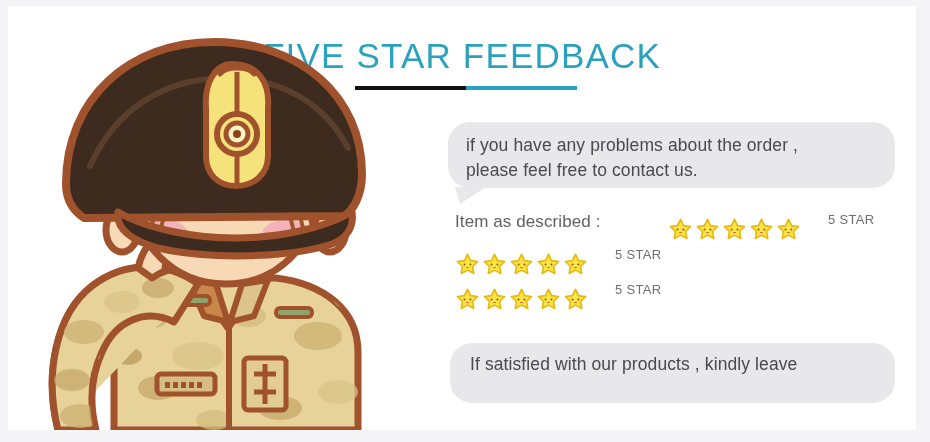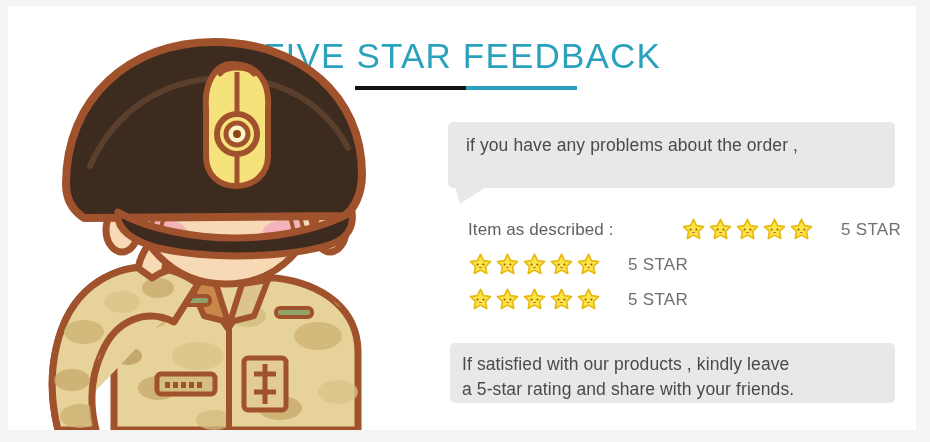--- a/index.html
+++ b/index.html
@@ -48,33 +48,33 @@
     left:10px;top:10px;
     width:380px;height:414px;
     overflow:hidden;
   }
   .illus svg{display:block;}
 
   
   .bubble{
     position:absolute;
     background:#e8e8ea;
-    border-radius:5px;
+    border-radius:22px;
     box-sizing:border-box;
     color:#4a4a4a;
   }
   .bubble-top{
     left:440px;top:116px;
     width:447px;height:66px;
     padding:11px 18px 0 18px;
   }
   .bubble-bottom{
     left:442px;top:337px;
     width:445px;height:60px;
-    padding:9px 18px 0 12px;
+    padding:9px 18px 0 20px;
   }
   .bubble .ln{
     font-size:17.5px;
     line-height:25px;
     white-space:nowrap;
     letter-spacing:0.1px;
   }
   .tail{
     position:absolute;
     left:447px;top:181px;
@@ -87,39 +87,37 @@
   
   .ratings{
     position:absolute;
     left:447px;top:206px;
     width:450px;
   }
   .rrow{
     position:relative;
     height:35px;
     display:flex;
-    align-items:center;
-    margin-left:13px;
   }
   .rlabel{
     width:213px;
     font-size:17px;
     color:#616161;
     white-space:nowrap;
     letter-spacing:0.1px;
   }
   .rstars{
     width:140px;
     display:flex;
     align-items:center;
     gap:2px;
   }
   .rstars svg{display:block;}
   .rvalue{
-    font-size:17px;
+    font-size:13px;
     color:#6f6f6f;
     white-space:nowrap;
     letter-spacing:0.3px;
     padding-left:20px;
   }
 </style>
 </head>
 <body>
 
 <div class="page">
@@ -265,20 +263,21 @@
             <line x1="219" y1="56" x2="219" y2="98" stroke="#a0522d" stroke-width="5"></line>
             <line x1="219" y1="138" x2="219" y2="168" stroke="#a0522d" stroke-width="5"></line>
             <path d="M202 58 C208 50 230 50 236 58" fill="none" stroke="#a0522d" stroke-width="5" stroke-linecap="round"></path>
           </g>
         </g>
       </svg>
     </div>
 
     <div class="bubble bubble-top">
       <div class="ln">if you have any problems about the order ,</div>
+      <div class="ln">please feel free to contact us.</div>
     </div>
     <div class="tail"></div>
 
     <div class="ratings">
 
       <div class="rrow">
         <div class="rlabel">Item as described :</div>
         <div class="rstars">
           <svg width="25" height="25" viewBox="0 0 24 24">
               <g>
@@ -413,17 +412,16 @@
               </g>
             </svg>
         </div>
         <div class="rvalue">5 STAR</div>
       </div>
 
     </div>
 
     <div class="bubble bubble-bottom">
       <div class="ln">If satisfied with our products ,  kindly leave</div>
-      <div class="ln">a 5-star rating and share with your friends.</div>
     </div>
 
   </div>
 </div>
 
 </body></html>

